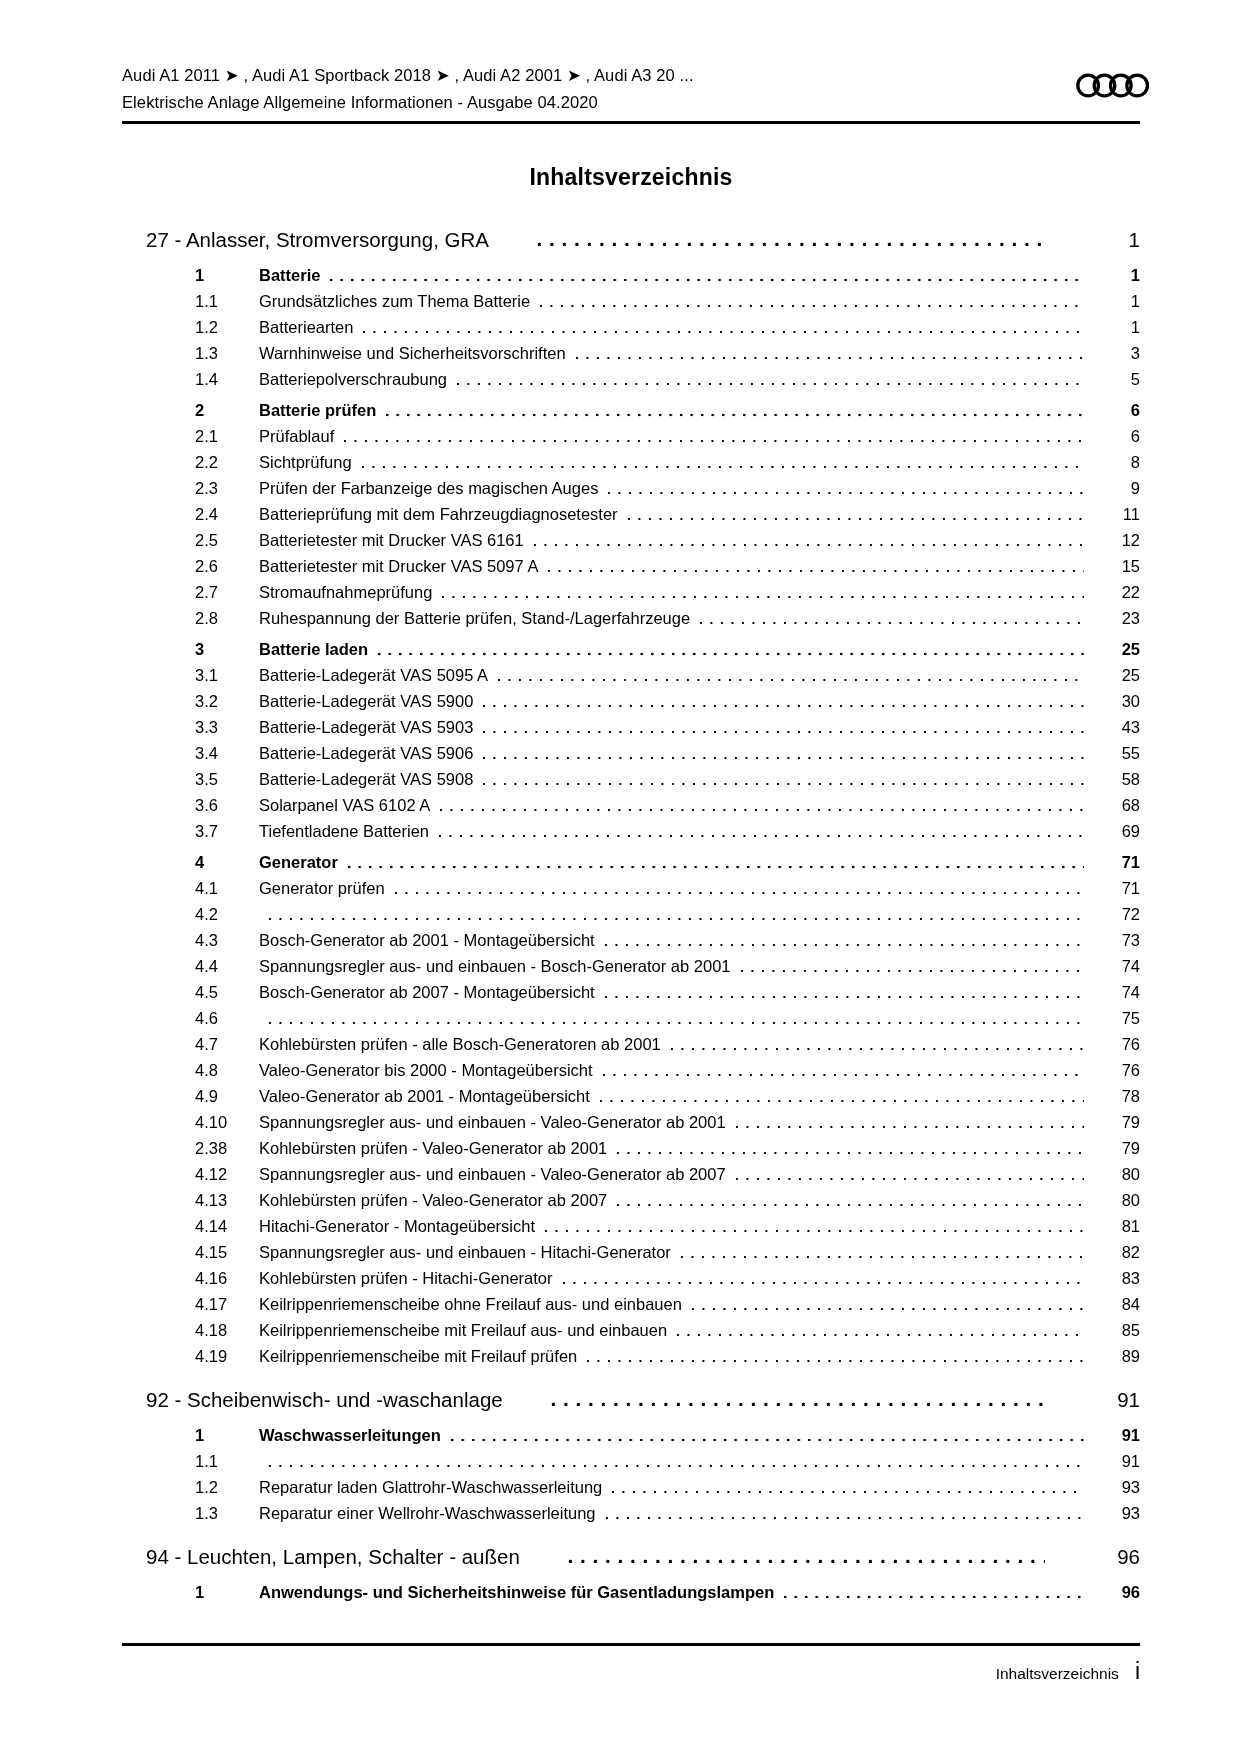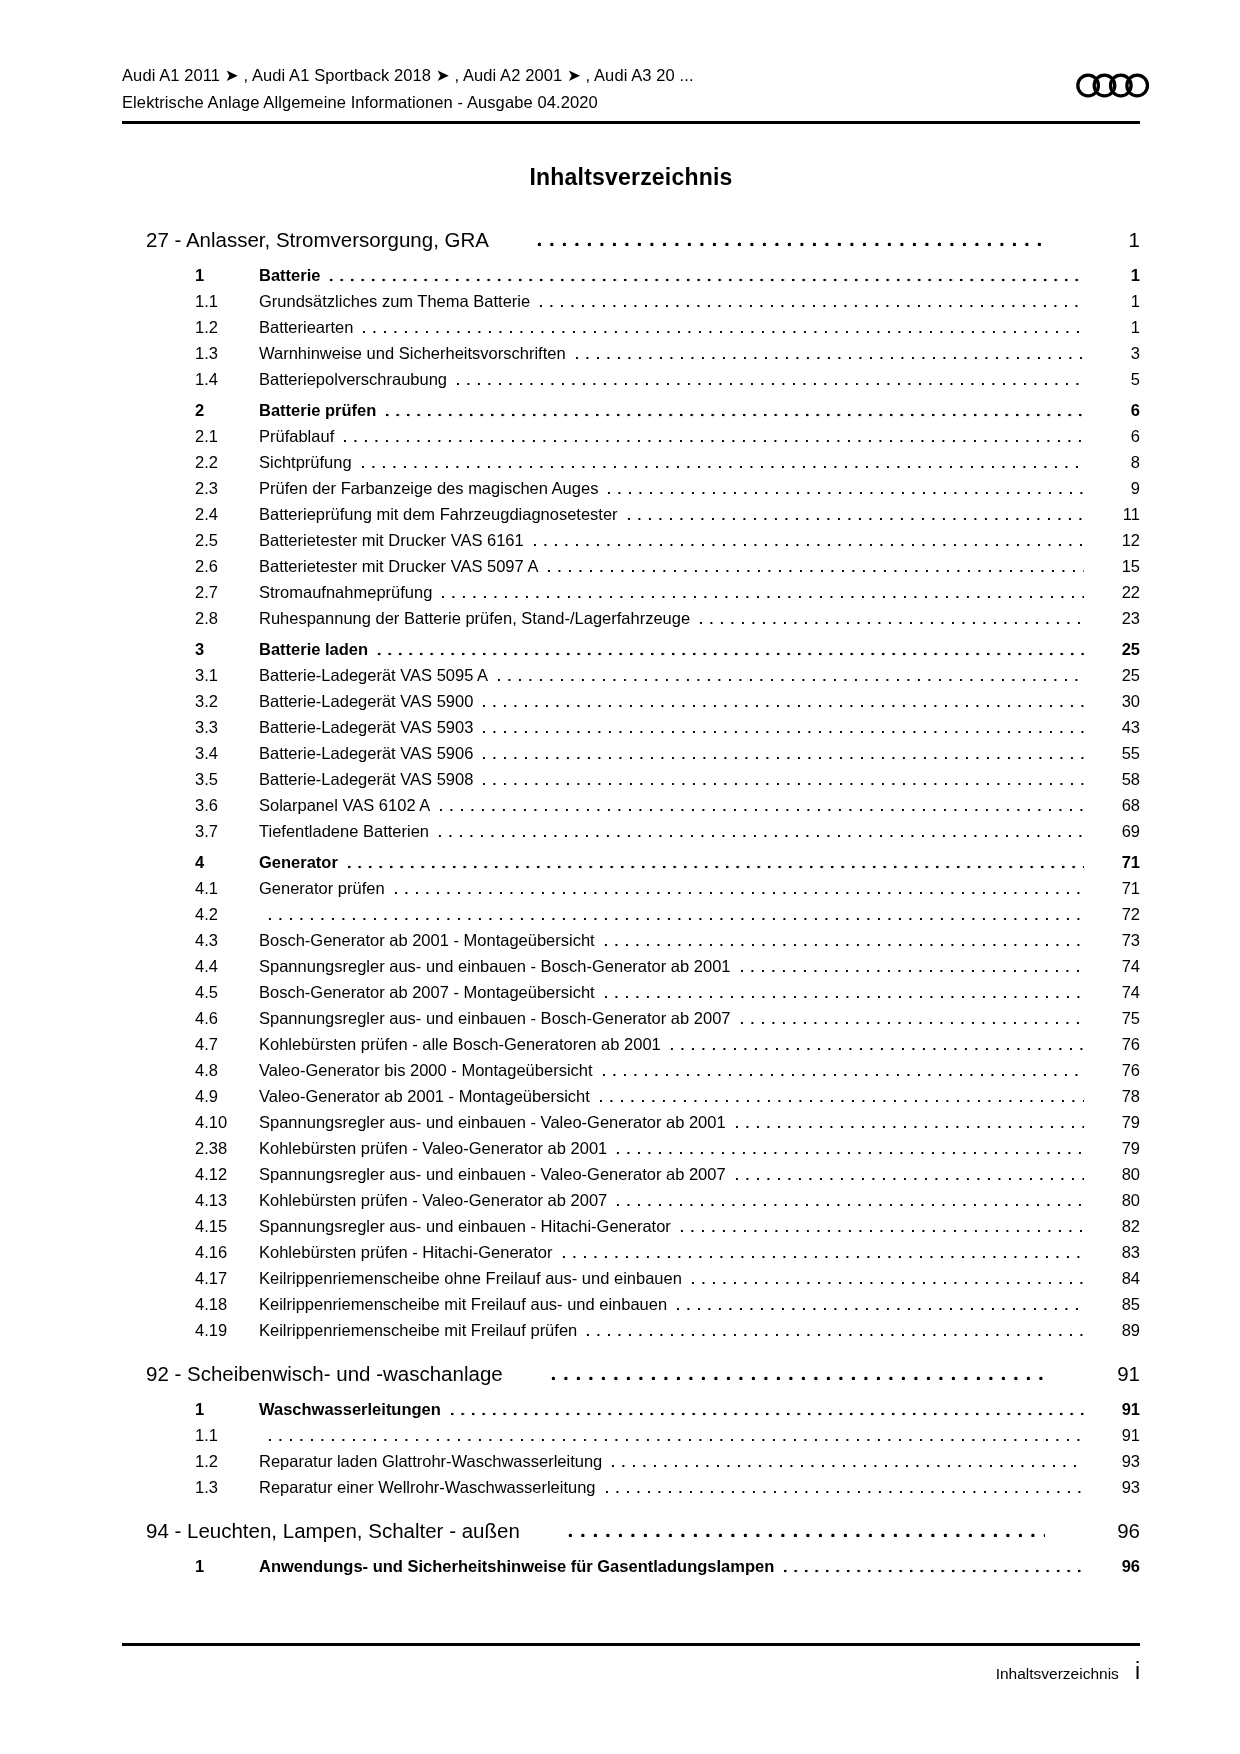--- a/index.html
+++ b/index.html
@@ -327,21 +327,20 @@
 
   <div class="row">
     <span class="num">4.5</span>
     <span class="rtitle">Bosch-Generator ab 2007 - Montageübersicht</span>
     <span class="dots"></span>
     <span class="pagenum">74</span>
   </div>
 
   <div class="row">
     <span class="num">4.6</span>
-    <span class="rtitle">Spannungsregler aus- und einbauen - Bosch-Generator ab 2007</span>
     <span class="dots"></span>
     <span class="pagenum">75</span>
   </div>
 
   <div class="row">
     <span class="num">4.7</span>
     <span class="rtitle">Kohlebürsten prüfen - alle Bosch-Generatoren ab 2001</span>
     <span class="dots"></span>
     <span class="pagenum">76</span>
   </div>
@@ -381,20 +380,26 @@
     <span class="pagenum">80</span>
   </div>
 
   <div class="row">
     <span class="num">4.13</span>
     <span class="rtitle">Kohlebürsten prüfen - Valeo-Generator ab 2007</span>
     <span class="dots"></span>
     <span class="pagenum">80</span>
   </div>
 
+  <div class="row">
+    <span class="num">4.14</span>
+    <span class="rtitle">Hitachi-Generator - Montageübersicht</span>
+    <span class="dots"></span>
+    <span class="pagenum">81</span>
+  </div>
 
   <div class="row">
     <span class="num">4.15</span>
     <span class="rtitle">Spannungsregler aus- und einbauen - Hitachi-Generator</span>
     <span class="dots"></span>
     <span class="pagenum">82</span>
   </div>
 
   <div class="row">
     <span class="num">4.16</span>

